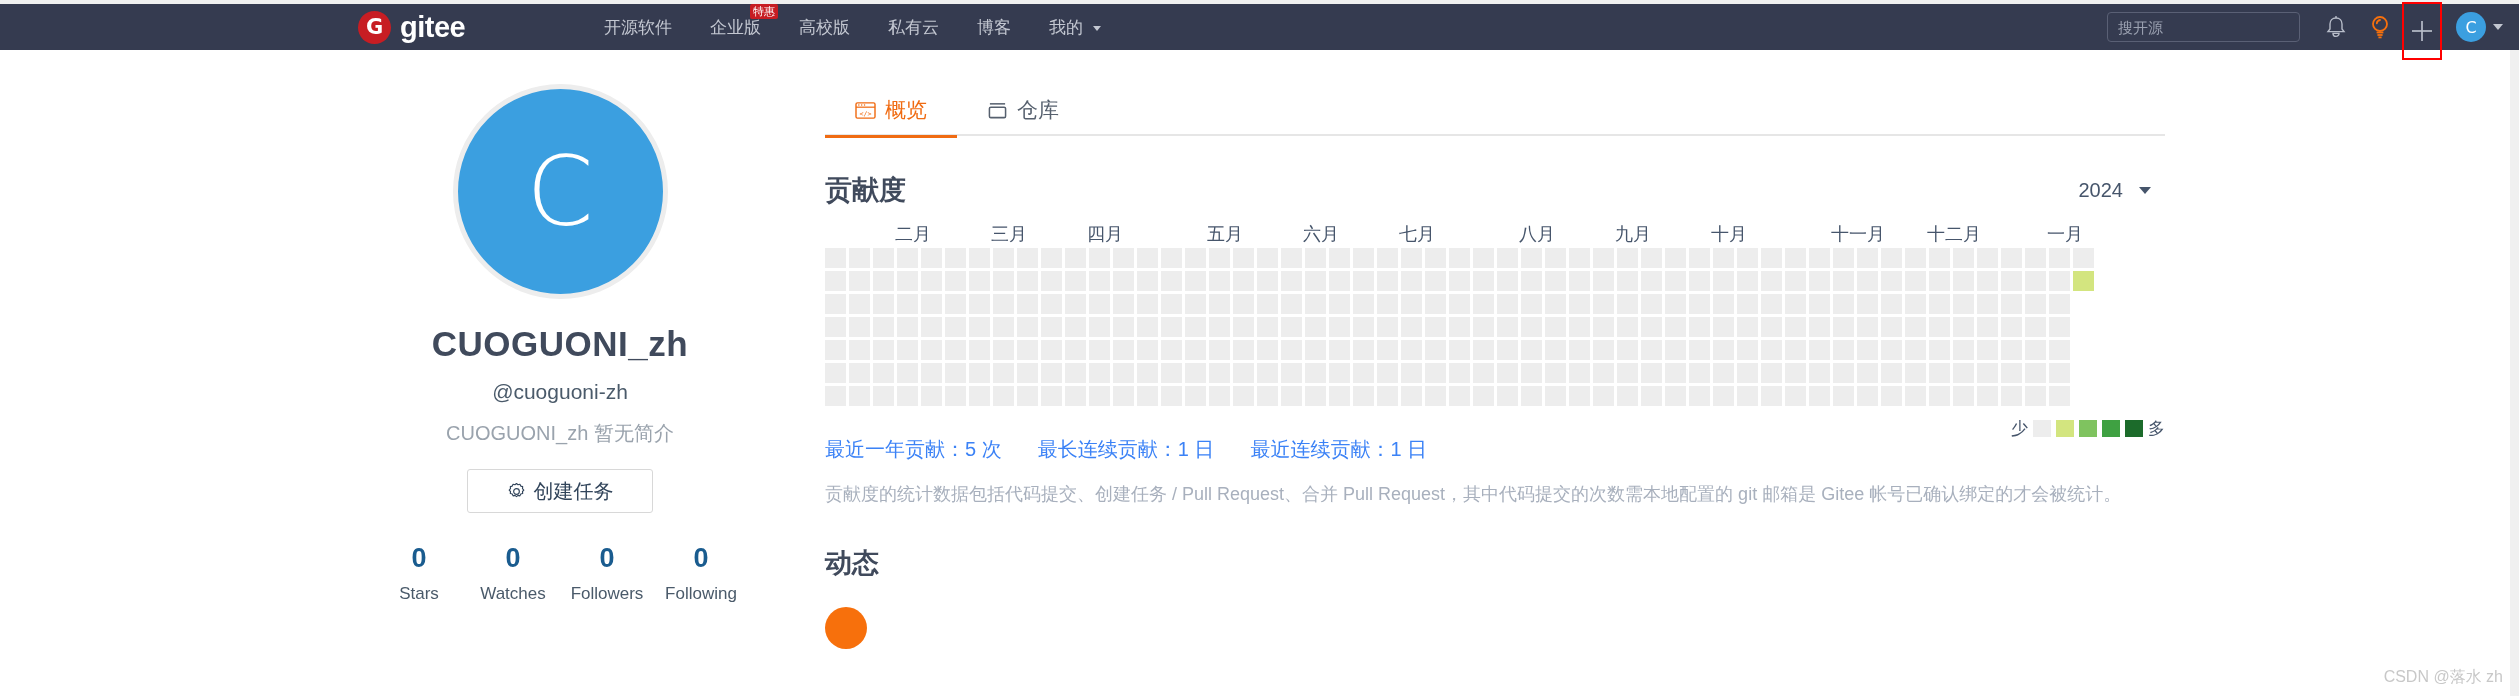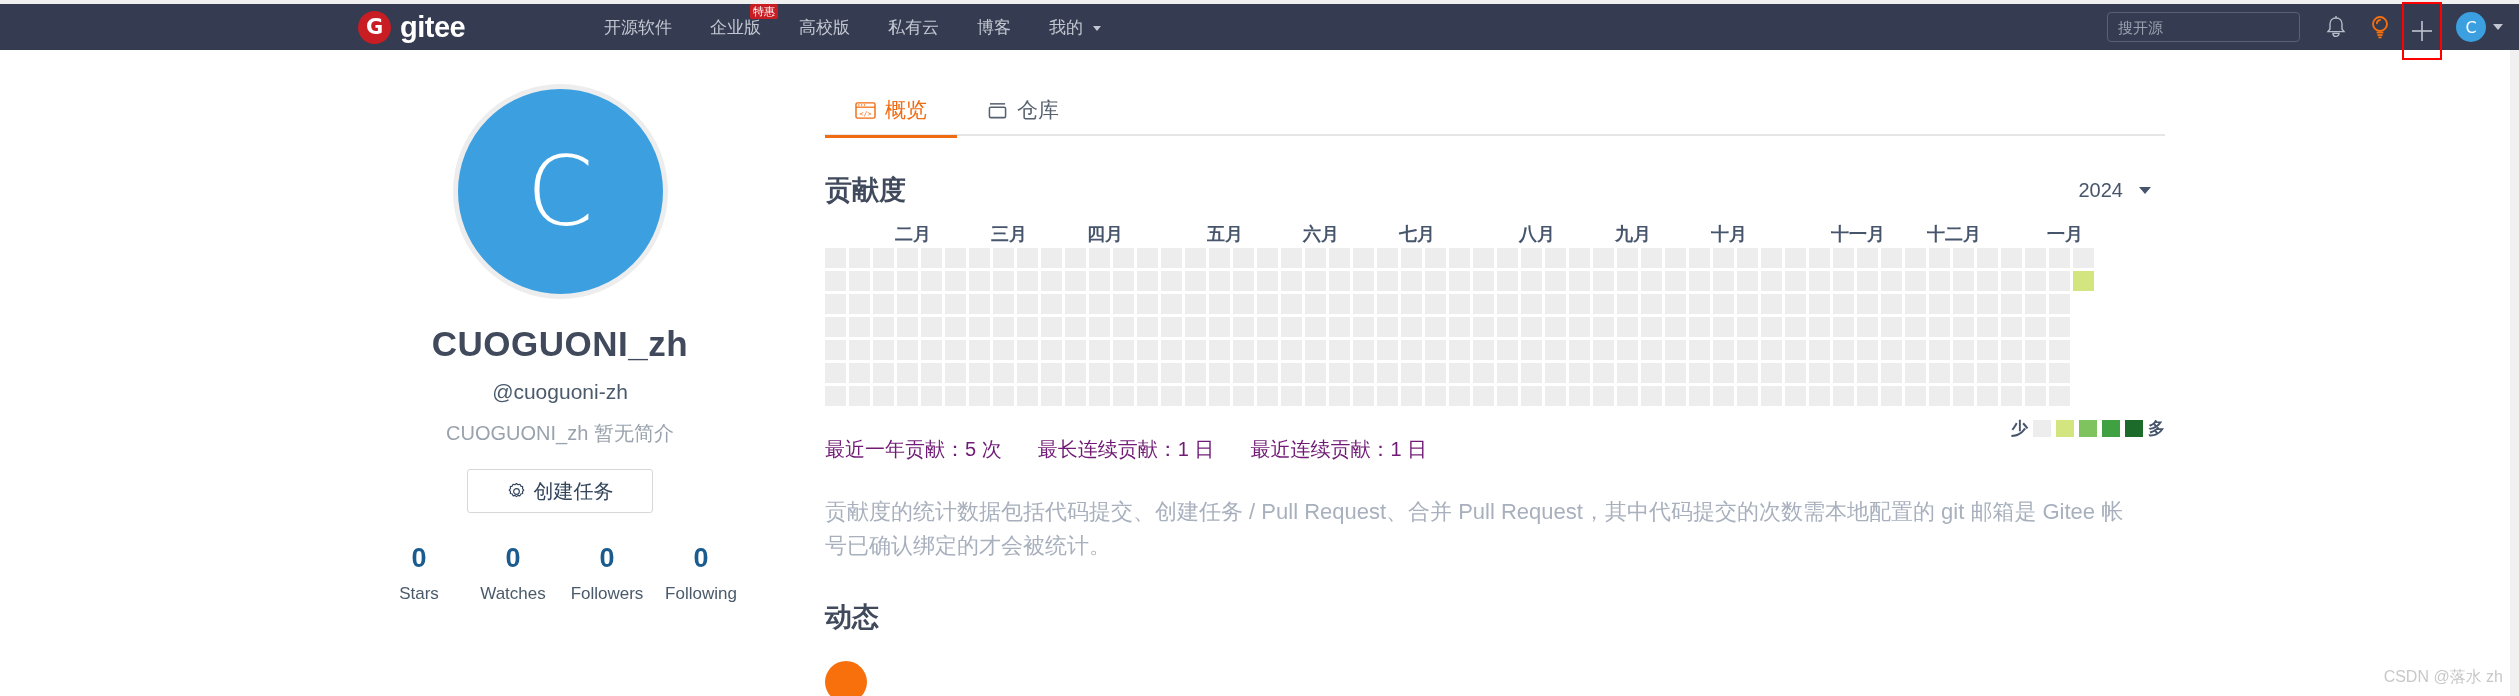--- a/index.html
+++ b/index.html
@@ -115,21 +115,21 @@
   .year-select{
     display:flex; align-items:center; gap:16px; font-size:20px;
     color:#46556b; cursor:pointer; padding-right:14px;
   }
   .year-caret{
     border-left:6px solid transparent; border-right:6px solid transparent;
     border-top:7px solid #46556b;
   }
 
   
-  .cal-wrap{ margin-top:14px; position:relative;font-weight:bold; }
+  .cal-wrap{ margin-top:14px; position:relative; }
   .cal-months{ display:flex; margin-left:46px; height:24px; position:relative; }
   .cal-month{
     position:absolute; font-size:18px; color:#46556b; white-space:nowrap;
   }
   .cal-body{ display:flex; margin-top:2px; }
   .cal-days{
     width:46px; display:flex; flex-direction:column;
     font-size:17px; color:#46556b;
   }
   .cal-day-lbl{ height:23px; line-height:23px; text-align:right; padding-right:8px; }
@@ -138,25 +138,25 @@
   .cal-cell{ width:21px; height:20px; background:#ededed; }
 
   .cal-legend{
     position:absolute; right:0; top:195px;
     display:flex; align-items:center; gap:5px;
     font-size:17px; color:#46556b;
   }
   .legend-swatch{ width:18px; height:17px; }
 
   .contrib-stats{
-    margin-top:30px; font-size:20px; color:#701a75;
+    margin-top:30px; font-size:20px; color:#3b82f6;
     display:flex; gap:36px;align-items:center;
   }
   .contrib-note{
-    margin-top:32px; font-size:22px; color:#a8b0bd; line-height:1.55;
+    margin-top:18px; font-size:18px; color:#a8b0bd; line-height:1.55;
     max-width:1320px;
   }
 
   .dynamic-title{ margin-top:36px; font-size:27px; font-weight:bold; color:#404a5c; }
   .dynamic-avatar{
     margin-top:26px; width:42px; height:42px; border-radius:50%;
     background:#f7700c;
   }
 
   .watermark{

